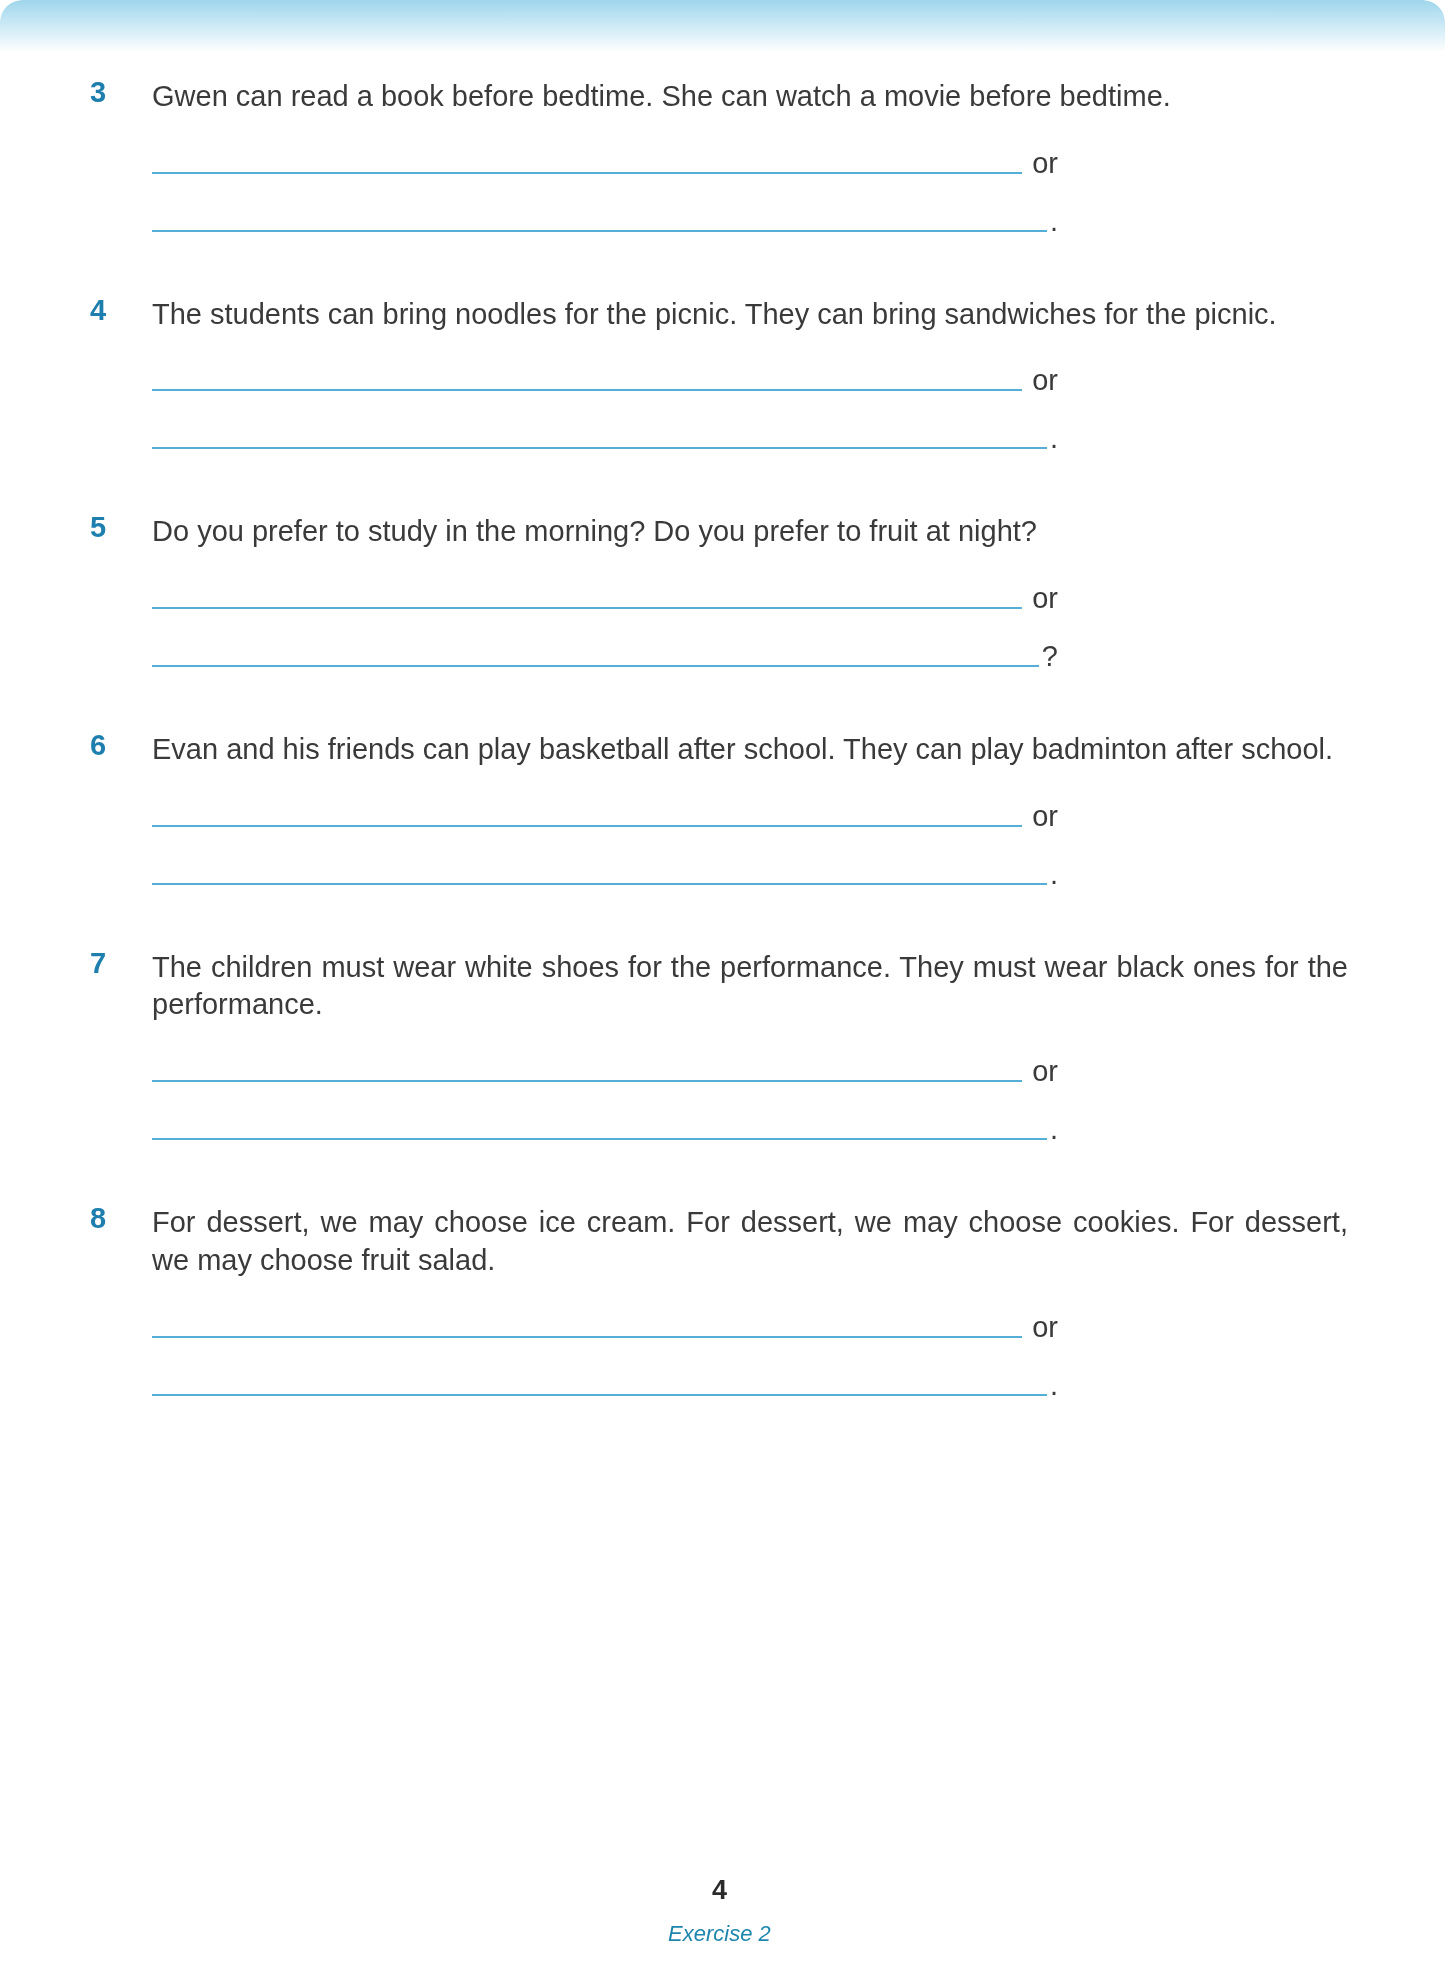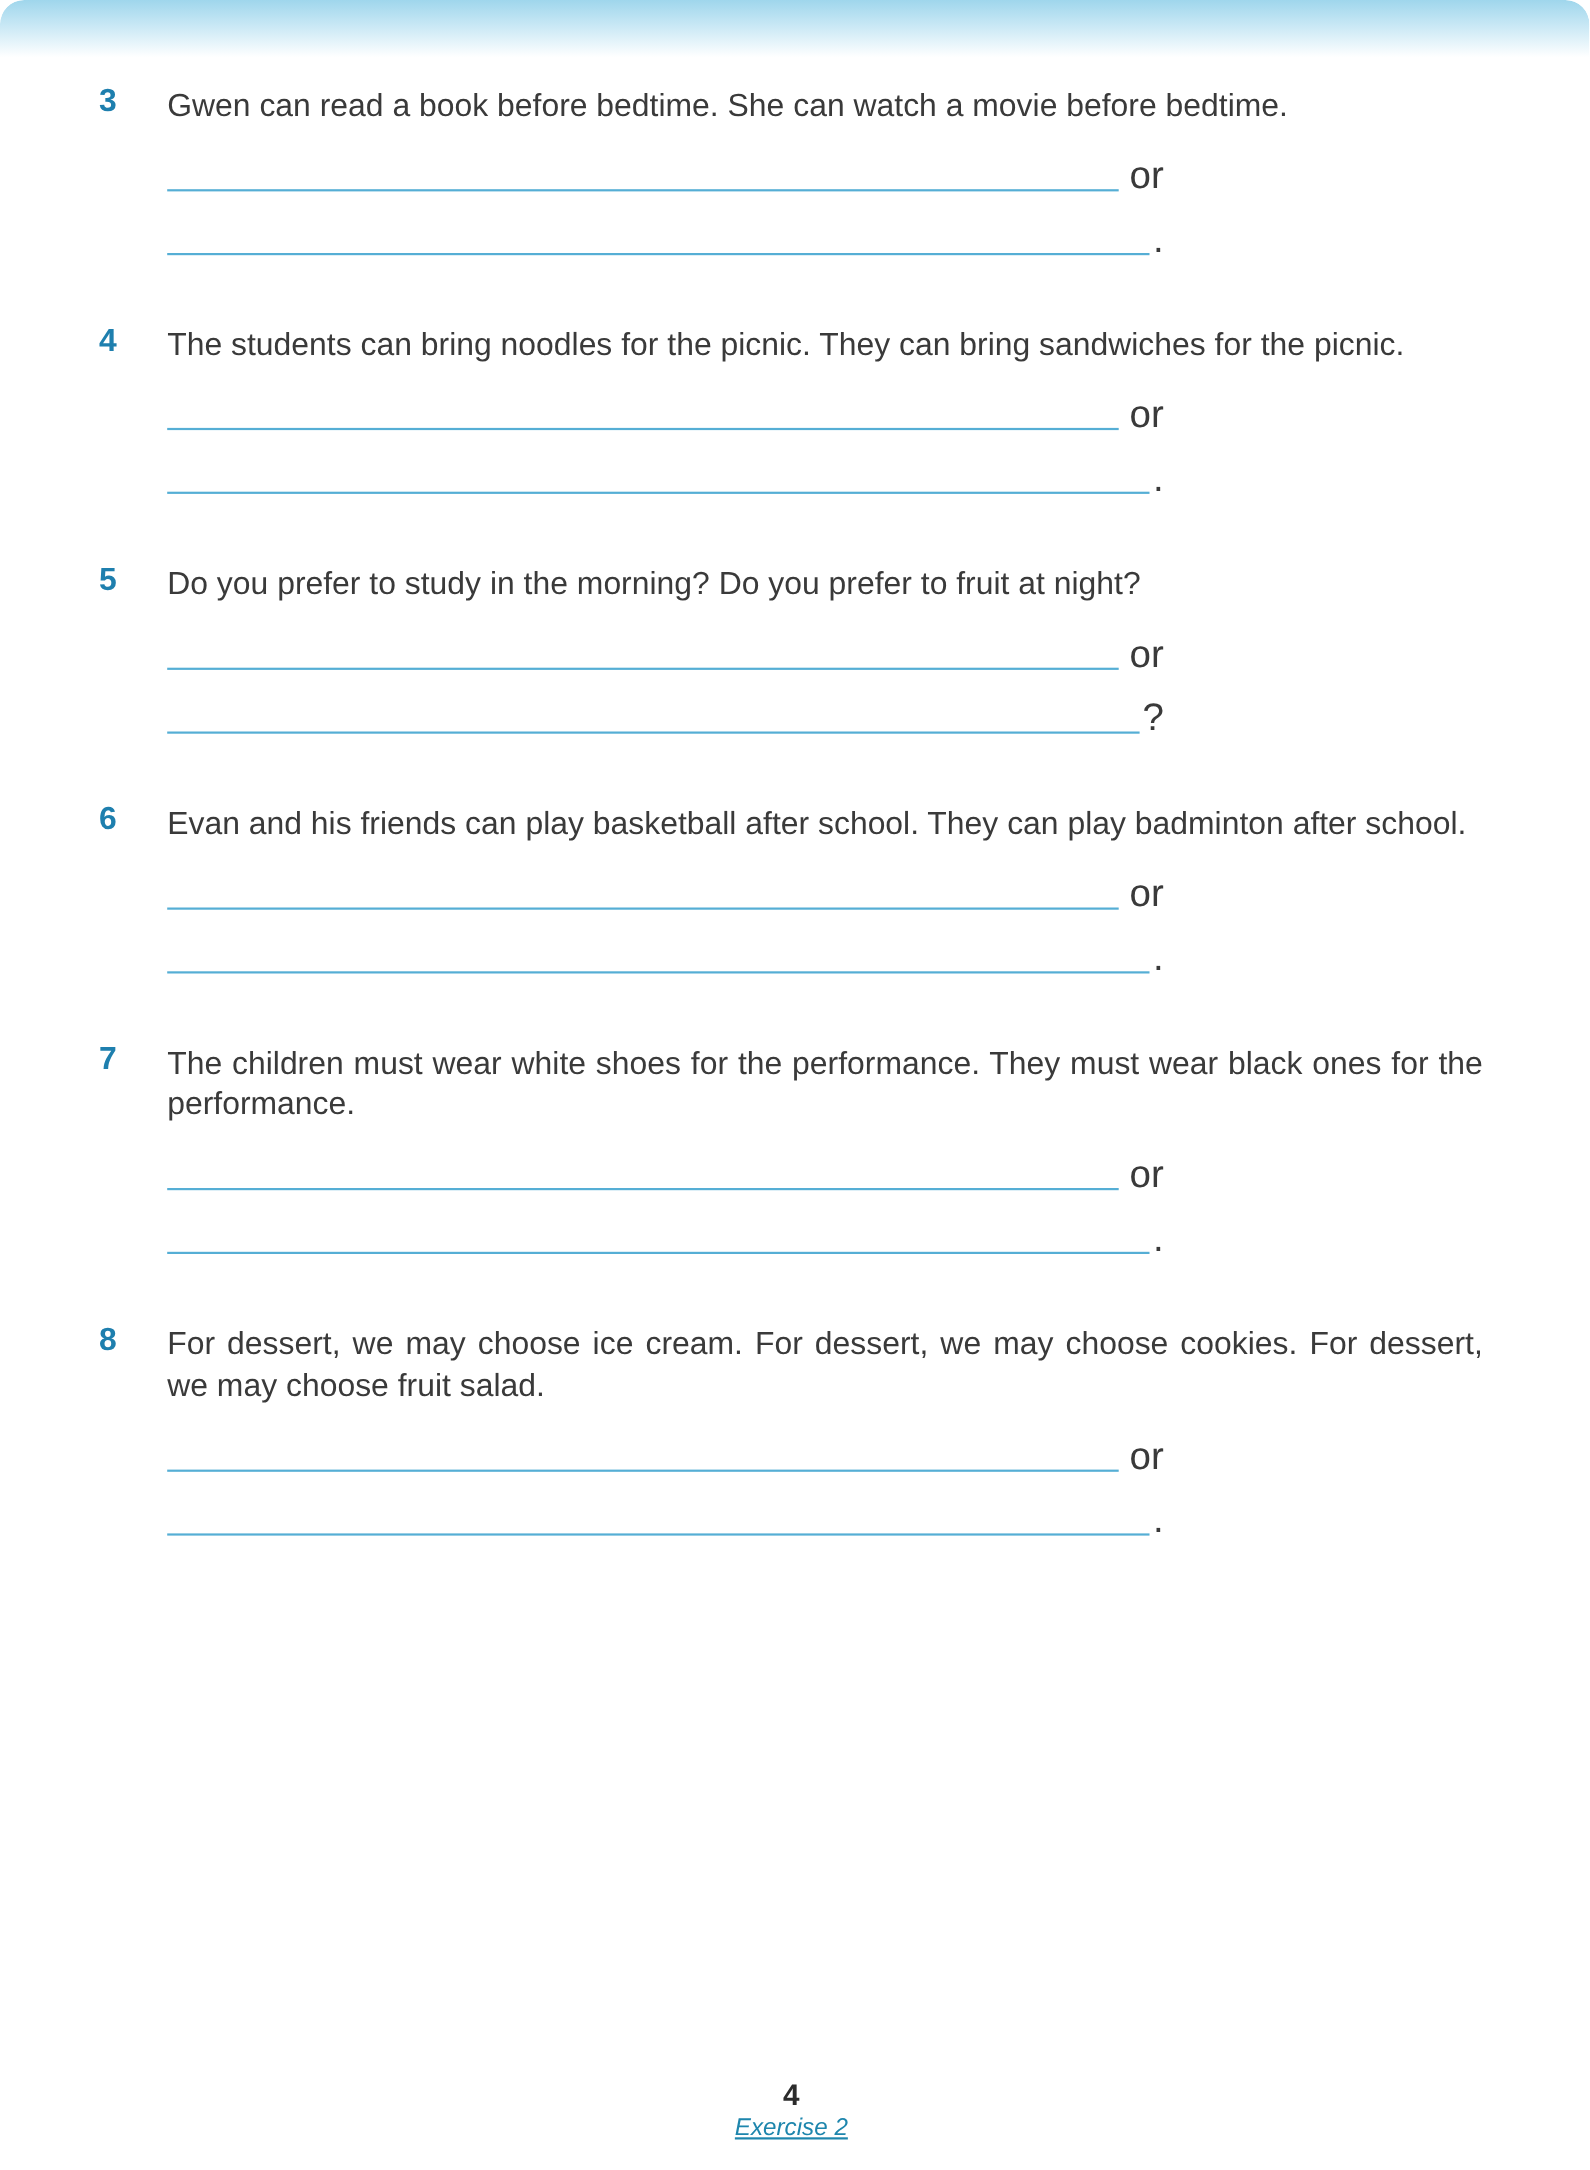--- a/index.html
+++ b/index.html
@@ -63,21 +63,21 @@
     align-items: flex-end;
     height: 58px;
     width: 906px;
   }
   .answer-line {
     flex: 1;
     border-bottom: 2px solid #55aed5;
     height: 100%;
   }
   .suffix {
-    font-size: 35px;
+    font-size: 29px;
     color: #3a3a3a;
     margin-left: 10px;
     transform: translateY(6px);
     white-space: nowrap;
   }
   .suffix.punct {
     margin-left: 3px;
   }
   .footer {
     position: absolute;
@@ -107,22 +107,21 @@
   .page-number {
     font-size: 27px;
     font-weight: bold;
     color: #2b2b2b;
     line-height: 1.1;
   }
   .exercise-label {
     font-size: 22px;
     font-style: italic;
     color: #1e86ad;
-    margin-top: 0;
-    text-decoration: underline;
+    margin-top: 15px;
   }
 </style>
 </head>
 <body>
 
 <div class="page">
 
   <div class="top-band"></div>
 
   <div class="content">

